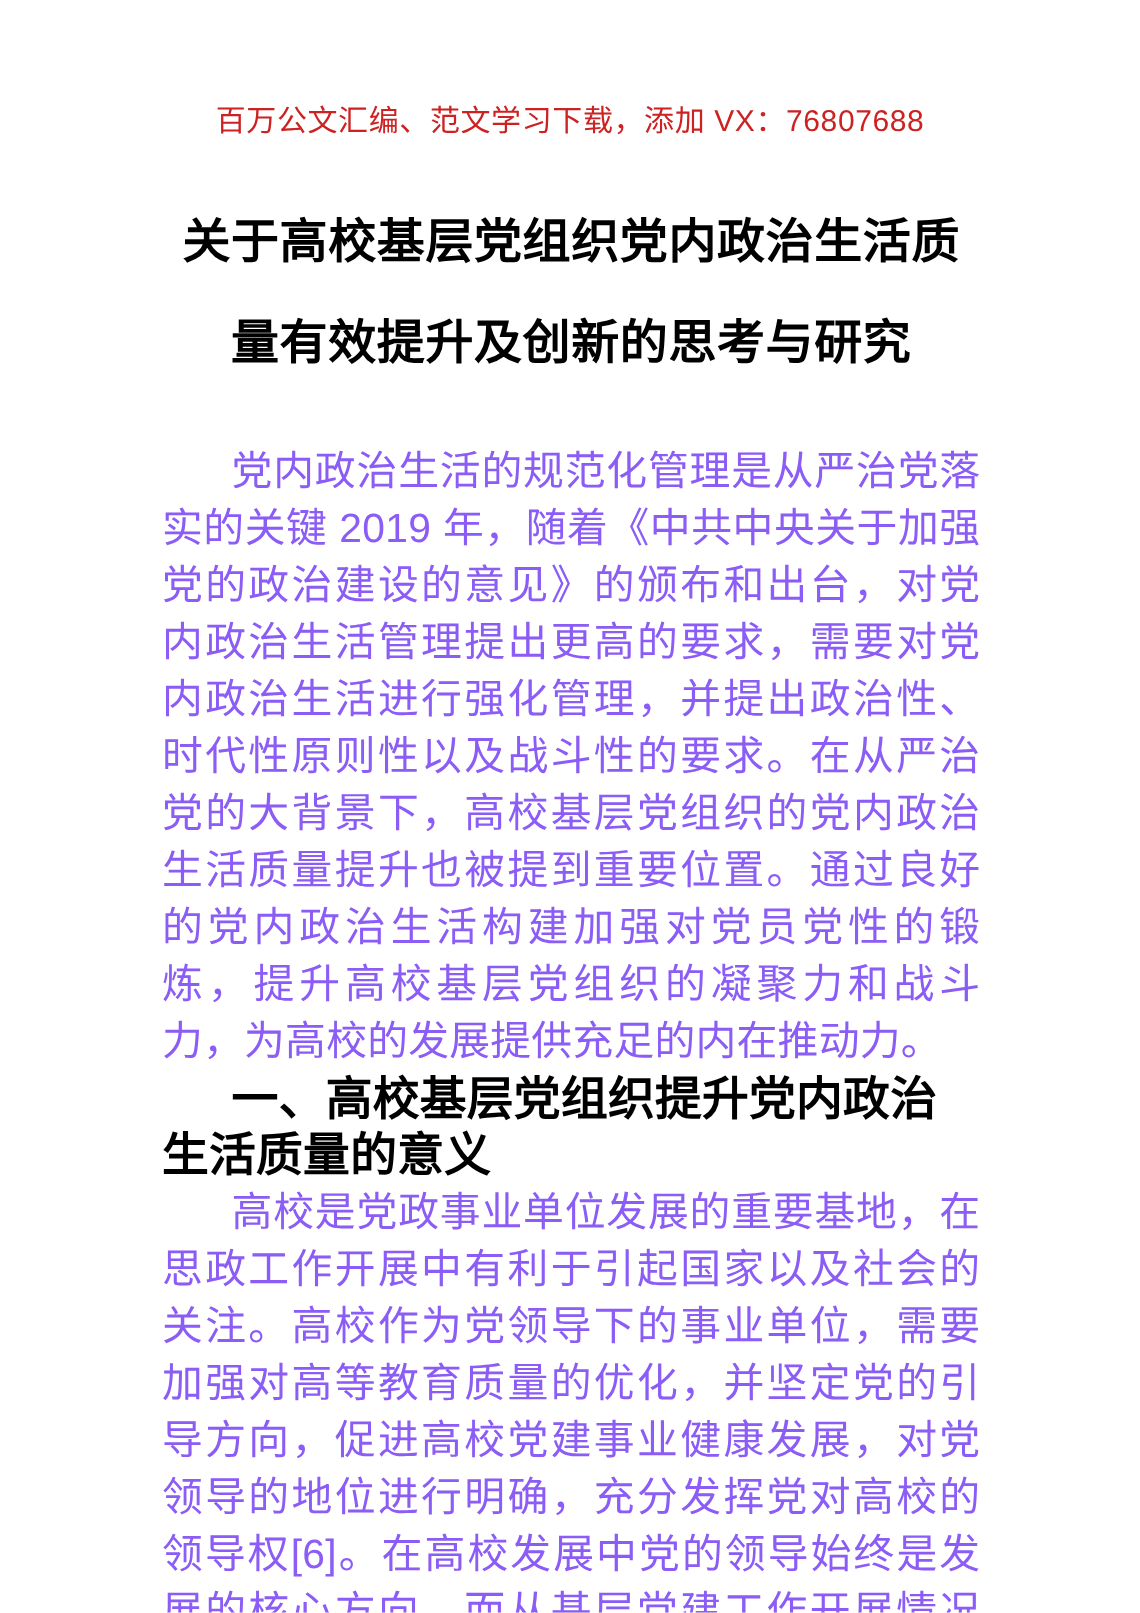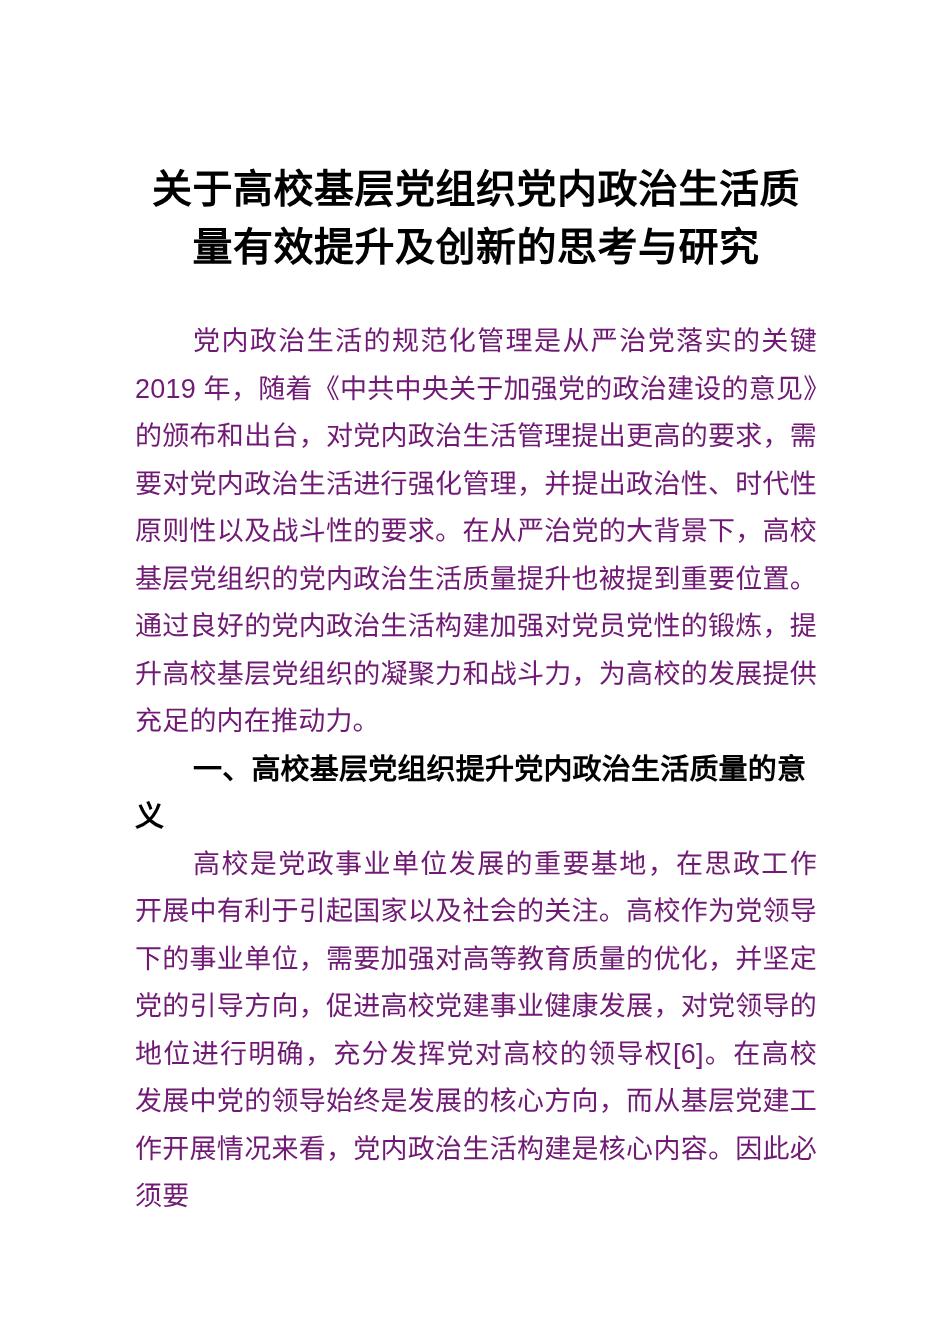--- a/index.html
+++ b/index.html
@@ -36,60 +36,61 @@
   .doc-body {
     position: absolute;
     top: 160px;
     left: 135px;
     width: 682px;
   }
 
   .doc-title {
     font-size: 40px;
     font-weight: bold;
-    line-height: 58px;
+    line-height: 84px;
     text-align: center;
     color: #000000;
     margin: 0 0 42px 0;
     letter-spacing: 0.5px;
   }
 
   .para {
-    font-size: 27px;
+    font-size: 34px;
     line-height: 47.5px;
-    color: #701a75;
+    color: #8b5cf6;
     text-align: justify;
     text-justify: inter-ideograph;
     text-indent: 58px;
     margin: 0;
     letter-spacing: 0.2px;
   }
 
   .heading {
-    font-size: 29px;
+    font-size: 39px;
     line-height: 47.5px;
     font-weight: bold;
     color: #000000;
     text-indent: 58px;
     margin: 0;
     text-align: left;
     letter-spacing: 0.2px;
   }
 
   .para + .heading,
   .heading + .heading,
   .heading + .para {
     margin-top: 0;
   }
 </style>
 </head>
 <body>
 
 <div class="page">
 
+  <div class="promo-header">百万公文汇编、范文学习下载，添加 VX：76807688</div>
 
   <div class="doc-body">
 
     <h1 class="doc-title">关于高校基层党组织党内政治生活质量有效提升及创新的思考与研究</h1>
 
     <p class="para">党内政治生活的规范化管理是从严治党落实的关键 2019 年，随着《中共中央关于加强党的政治建设的意见》的颁布和出台，对党内政治生活管理提出更高的要求，需要对党内政治生活进行强化管理，并提出政治性、时代性原则性以及战斗性的要求。在从严治党的大背景下，高校基层党组织的党内政治生活质量提升也被提到重要位置。通过良好的党内政治生活构建加强对党员党性的锻炼，提升高校基层党组织的凝聚力和战斗力，为高校的发展提供充足的内在推动力。</p>
 
     <p class="heading">一、高校基层党组织提升党内政治生活质量的意义</p>
 
 

